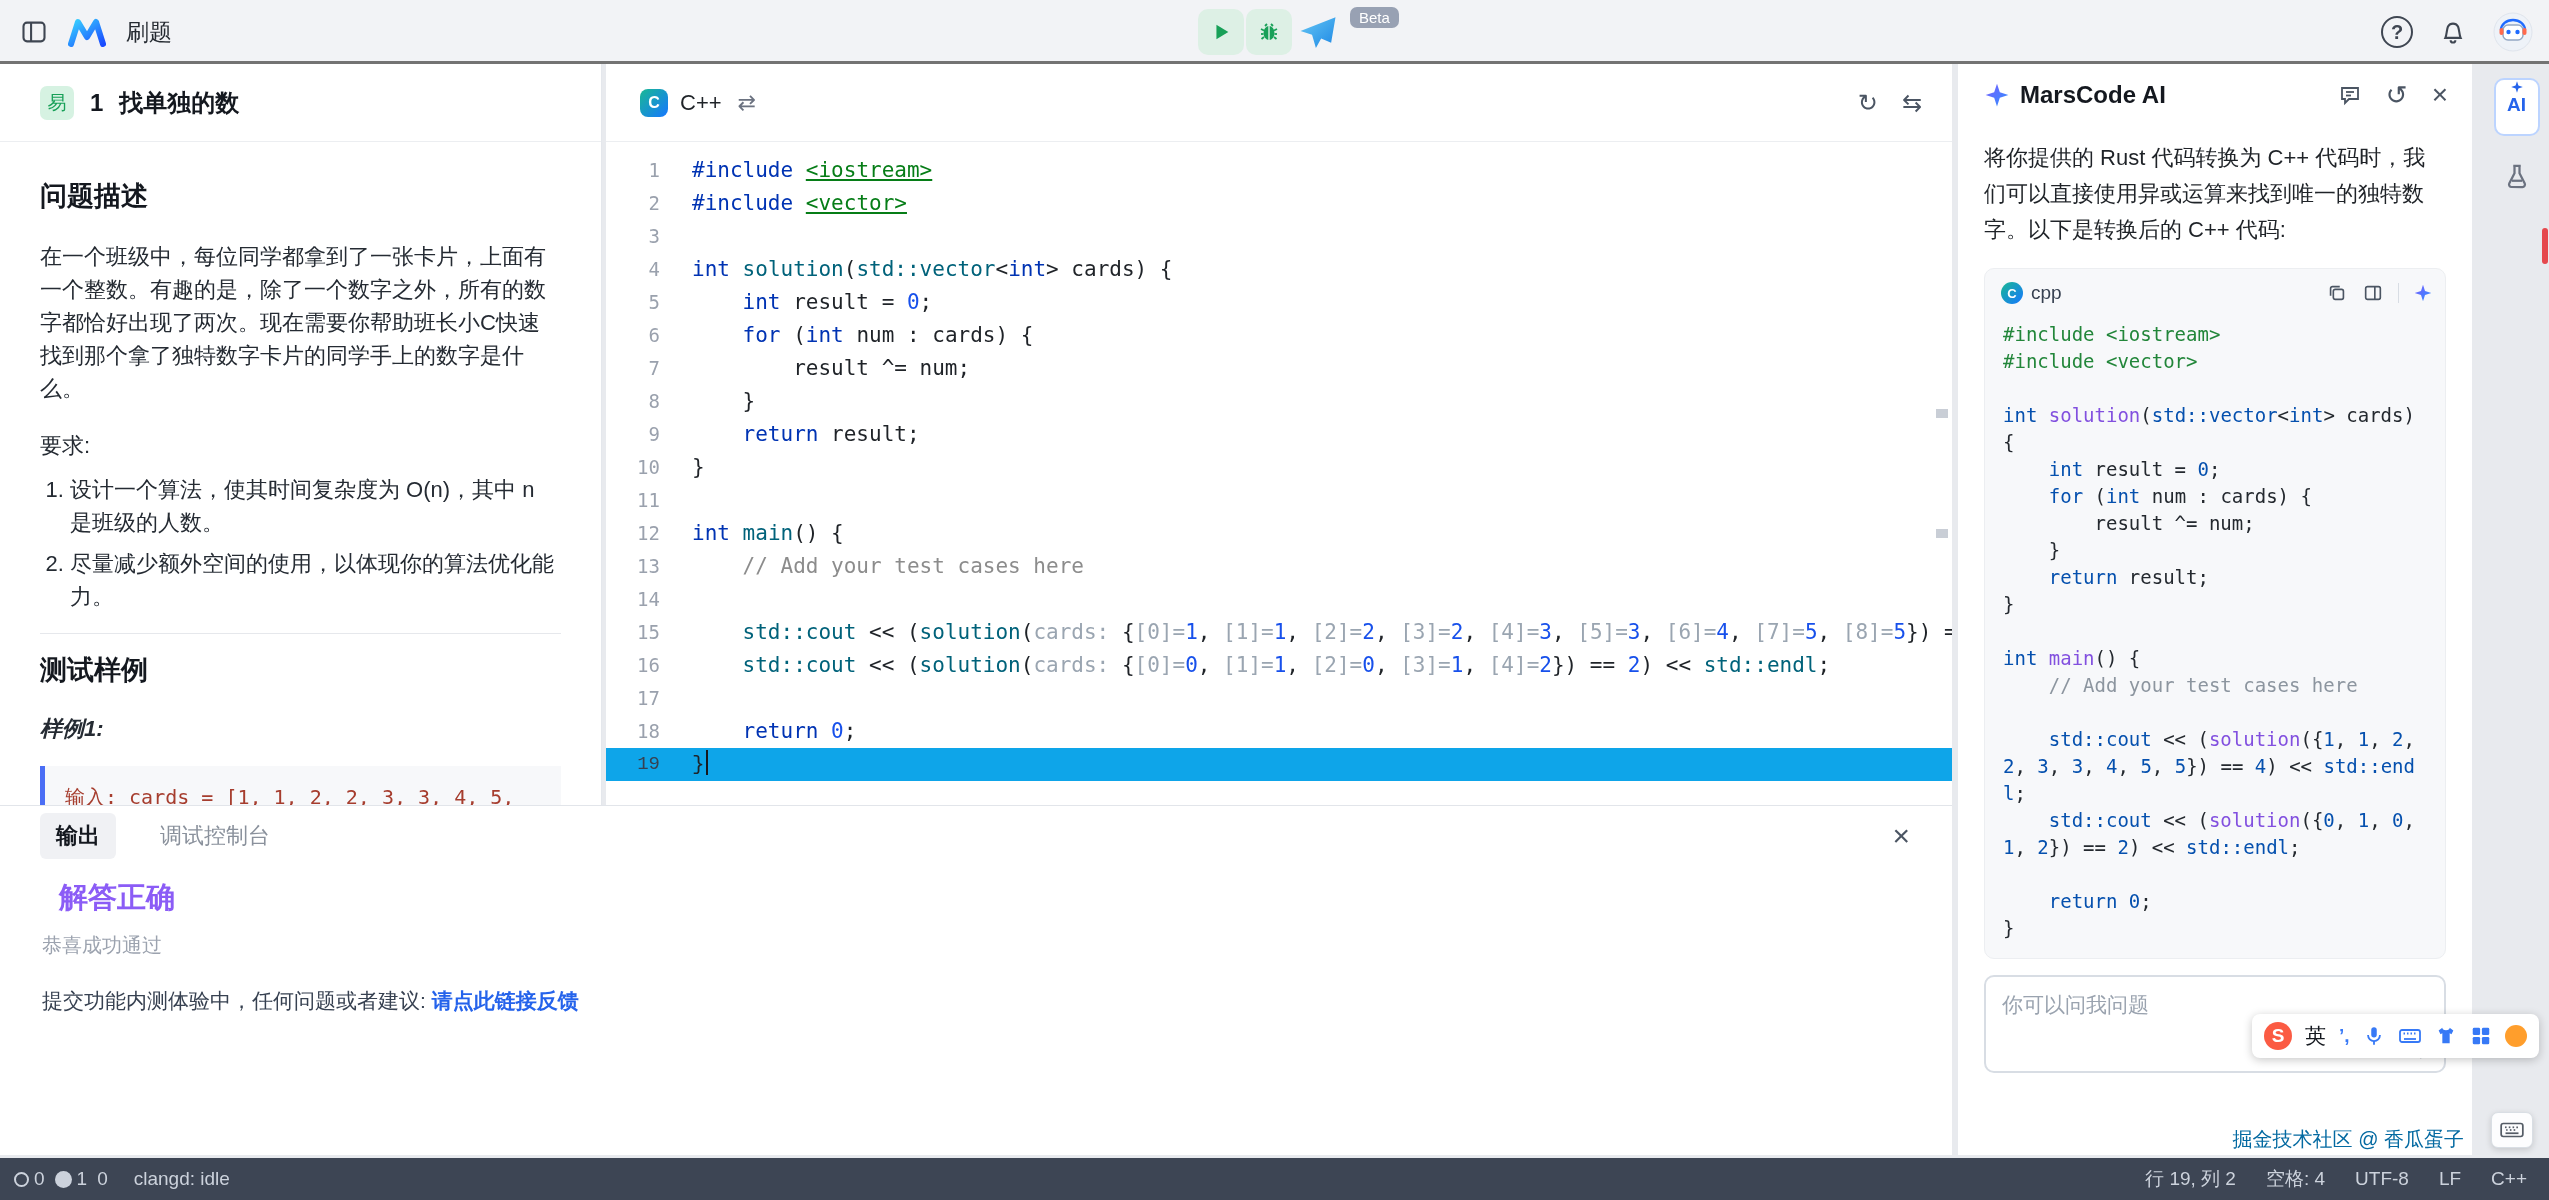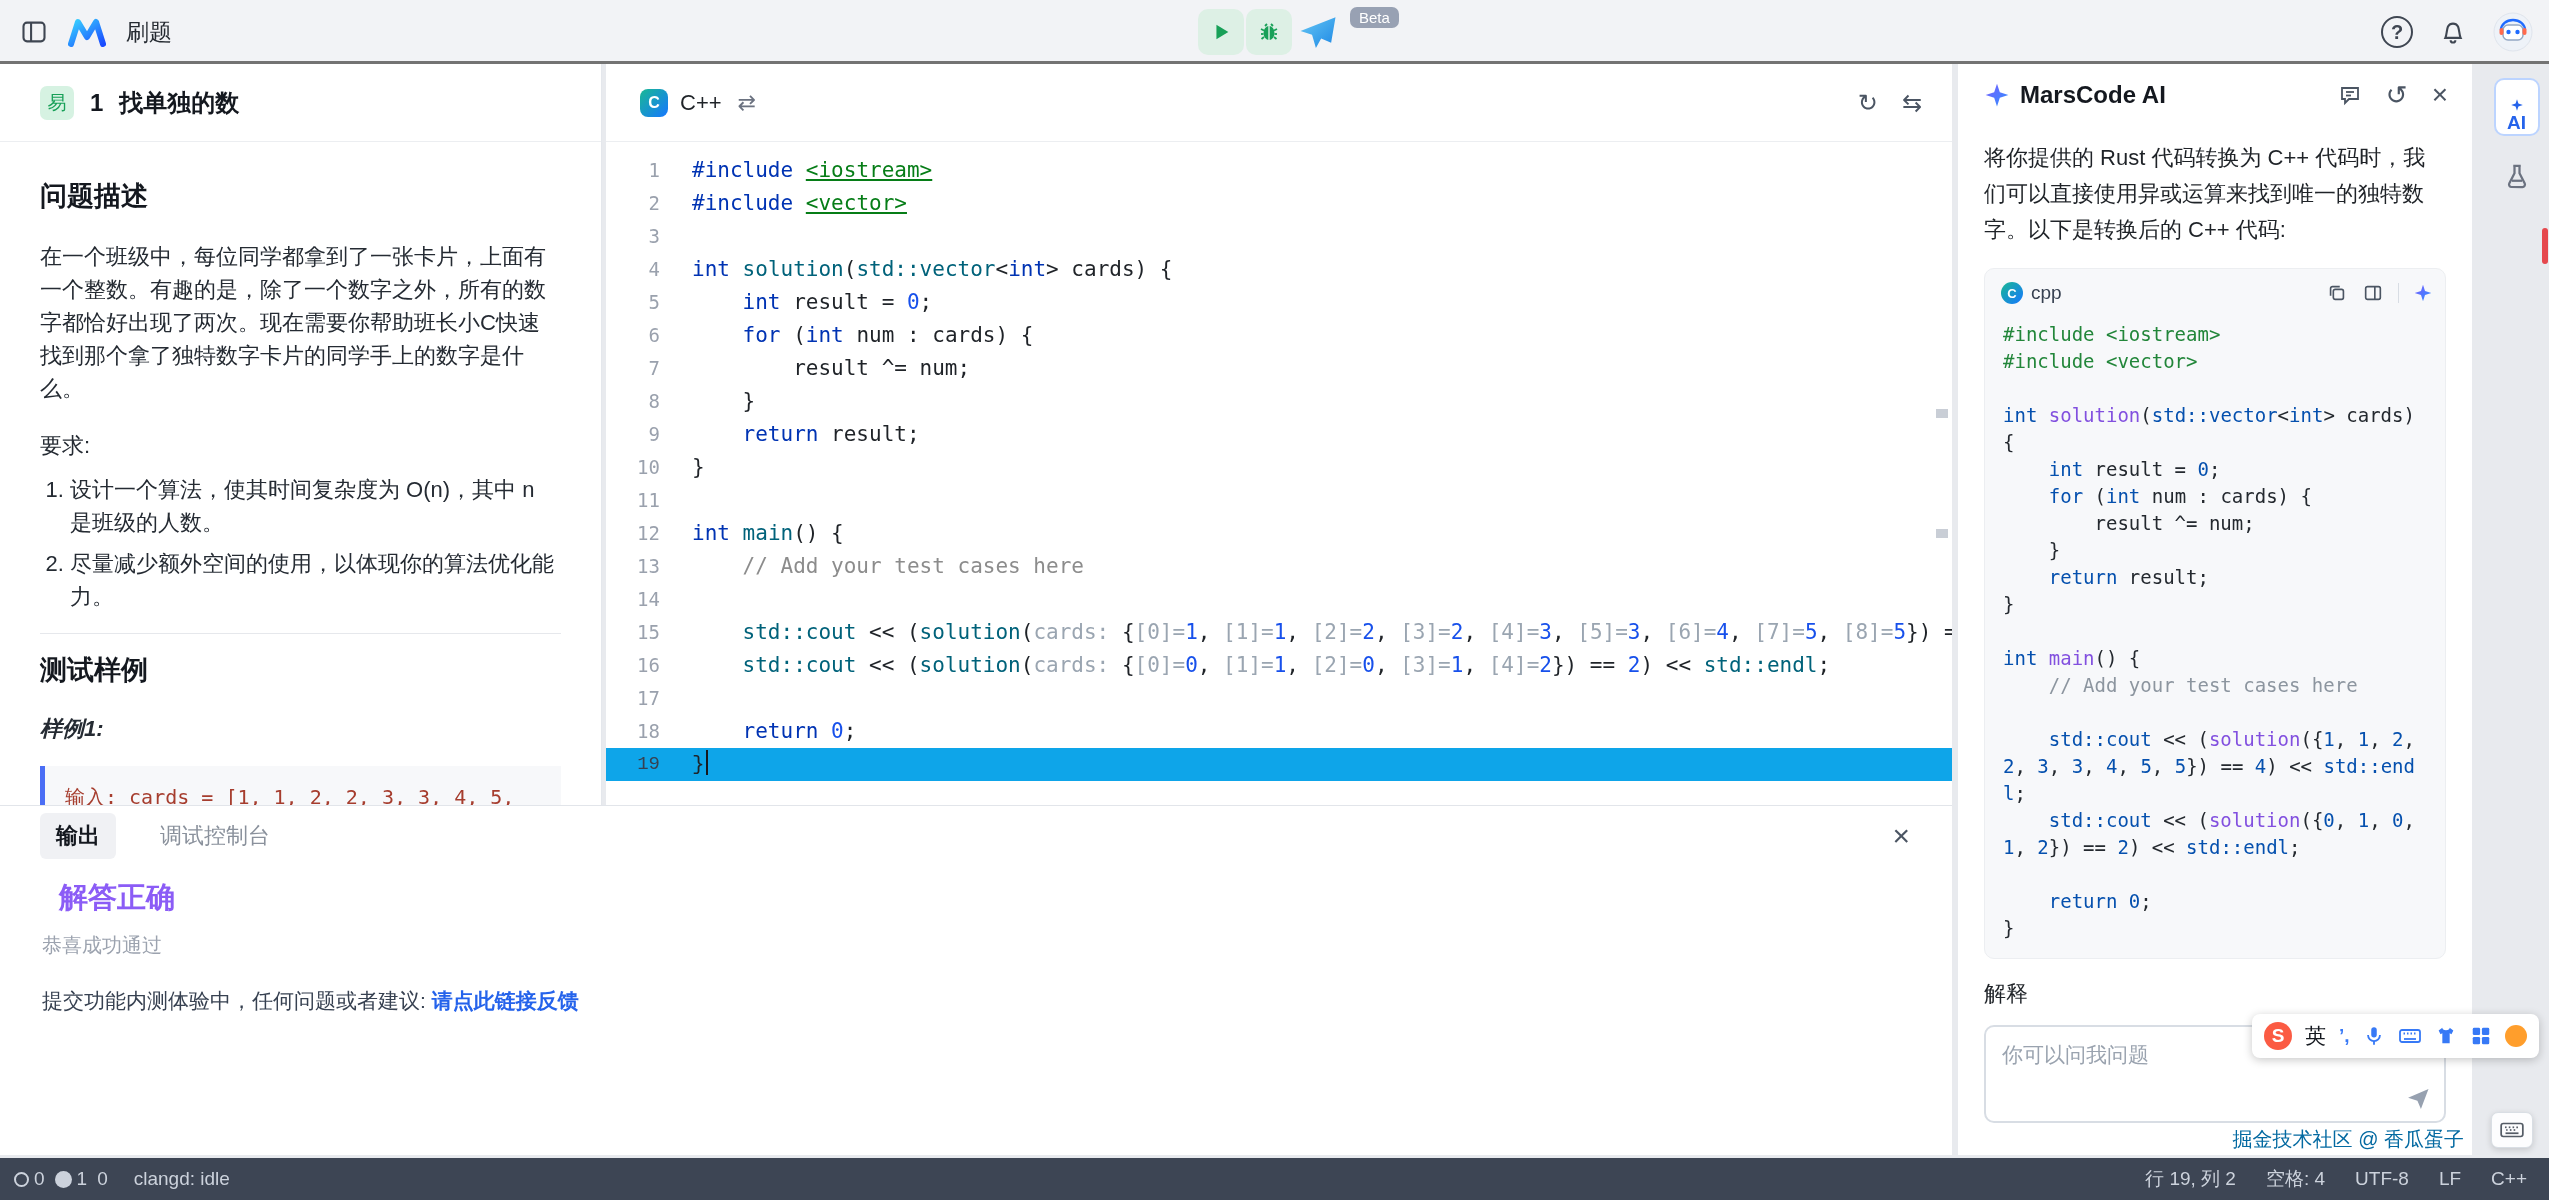--- a/index.html
+++ b/index.html
@@ -90,21 +90,21 @@
   .code-card-body { padding:4px 18px 16px 18px; font-family:"DejaVu Sans Mono", monospace; font-size:19px; line-height:27px; }
   .ai-line { white-space:pre-wrap; word-break:break-all; }
   .explain-label { margin-top:20px; font-size:22px; color:#1f2328; }
   .ask-box { margin-top:16px; width:462px; height:98px; border:2px solid #d8dde4; border-radius:10px; background:#fff; position:relative; }
   .ask-input { width:100%; height:60px; border:none; outline:none; resize:none; background:transparent; font-family:"Liberation Sans", sans-serif; font-size:21px; color:#1f2328; padding:14px 16px; }
   .ask-input::placeholder { color:#9aa3af; }
   .send-icon { position:absolute; right:12px; bottom:8px; cursor:pointer; }
   .watermark { position:absolute; right:8px; bottom:2px; font-size:20px; color:#0369a1; }
 
   
-  .ai-side-btn { width:46px; height:58px; margin:14px auto 0 auto; background:#fff; border:2px solid #bcd4ff; border-radius:10px; display:flex; flex-direction:column; align-items:center; justify-content:flex-end; cursor:pointer; }
+  .ai-side-btn { width:46px; height:58px; margin:14px auto 0 auto; background:#fff; border:2px solid #bcd4ff; border-radius:10px; display:flex; flex-direction:column; align-items:center; justify-content:flex-start; cursor:pointer; }
   .ai-side-label { color:#2563eb; font-weight:bold; font-size:19px; }
   .flask-wrap { margin:26px auto 0 auto; width:30px; cursor:pointer; }
   .red-marker { position:absolute; right:1px; top:164px; width:6px; height:36px; border-radius:3px; background:#e5484d; }
   .kb-btn { position:absolute; left:2491px; top:1112px; width:42px; height:36px; background:#fdfdfe; border:1px solid #d9dee4; border-radius:7px; box-shadow:0 2px 6px rgba(0,0,0,.15); display:flex; align-items:center; justify-content:center; cursor:pointer; }
 
   
   .ime-bar { position:absolute; left:2252px; top:1014px; height:44px; background:#fff; border-radius:8px; box-shadow:0 2px 10px rgba(0,0,0,.22); display:flex; align-items:center; gap:13px; padding:0 12px; }
   .sogou-logo { width:28px; height:28px; border-radius:50%; background:#fb5b43; color:#fff; font-weight:bold; font-size:19px; display:flex; align-items:center; justify-content:center; }
   .ime-lang { font-size:21px; color:#14181f; }
   .ime-punct { color:#3779f6; font-weight:bold; font-size:19px; }
@@ -401,21 +401,20 @@
           <div class="ai-line"><span class="tk-akw">int</span><span class="tk-apl"> </span><span class="tk-afn">main</span><span class="tk-apl">() {</span></div>
           <div class="ai-line"><span class="tk-apl">    </span><span class="tk-acmt">// Add your test cases here</span></div>
           <div class="ai-line">&nbsp;</div>
           <div class="ai-line"><span class="tk-apl">    </span><span class="tk-astd">std::cout</span><span class="tk-apl"> &lt;&lt; (</span><span class="tk-afn">solution</span><span class="tk-apl">({</span><span class="tk-anum">1</span><span class="tk-apl">, </span><span class="tk-anum">1</span><span class="tk-apl">, </span><span class="tk-anum">2</span><span class="tk-apl">, </span><span class="tk-anum">2</span><span class="tk-apl">, </span><span class="tk-anum">3</span><span class="tk-apl">, </span><span class="tk-anum">3</span><span class="tk-apl">, </span><span class="tk-anum">4</span><span class="tk-apl">, </span><span class="tk-anum">5</span><span class="tk-apl">, </span><span class="tk-anum">5</span><span class="tk-apl">}) == </span><span class="tk-anum">4</span><span class="tk-apl">) &lt;&lt; </span><span class="tk-astd">std::endl</span><span class="tk-apl">;</span></div>
           <div class="ai-line"><span class="tk-apl">    </span><span class="tk-astd">std::cout</span><span class="tk-apl"> &lt;&lt; (</span><span class="tk-afn">solution</span><span class="tk-apl">({</span><span class="tk-anum">0</span><span class="tk-apl">, </span><span class="tk-anum">1</span><span class="tk-apl">, </span><span class="tk-anum">0</span><span class="tk-apl">, </span><span class="tk-anum">1</span><span class="tk-apl">, </span><span class="tk-anum">2</span><span class="tk-apl">}) == </span><span class="tk-anum">2</span><span class="tk-apl">) &lt;&lt; </span><span class="tk-astd">std::endl</span><span class="tk-apl">;</span></div>
           <div class="ai-line">&nbsp;</div>
           <div class="ai-line"><span class="tk-apl">    </span><span class="tk-akw">return</span><span class="tk-apl"> </span><span class="tk-anum">0</span><span class="tk-apl">;</span></div>
           <div class="ai-line"><span class="tk-apl">}</span></div>
         </div>
     </div>
-    <div class="explain-label">解释</div>
     <div class="ask-box">
       <textarea class="ask-input" placeholder="你可以问我问题" style=""></textarea>
       <span class="send-icon">
         <svg width="28" height="28" viewBox="0 0 24 24">
             <path d="M3.5 11 L21 3.5 L14.5 20.5 L11.5 13.5 Z" fill="#97a1b0"></path>
           </svg>
       </span>
     </div>
   </div>
   <div class="watermark">掘金技术社区 @ 香瓜蛋子</div>

